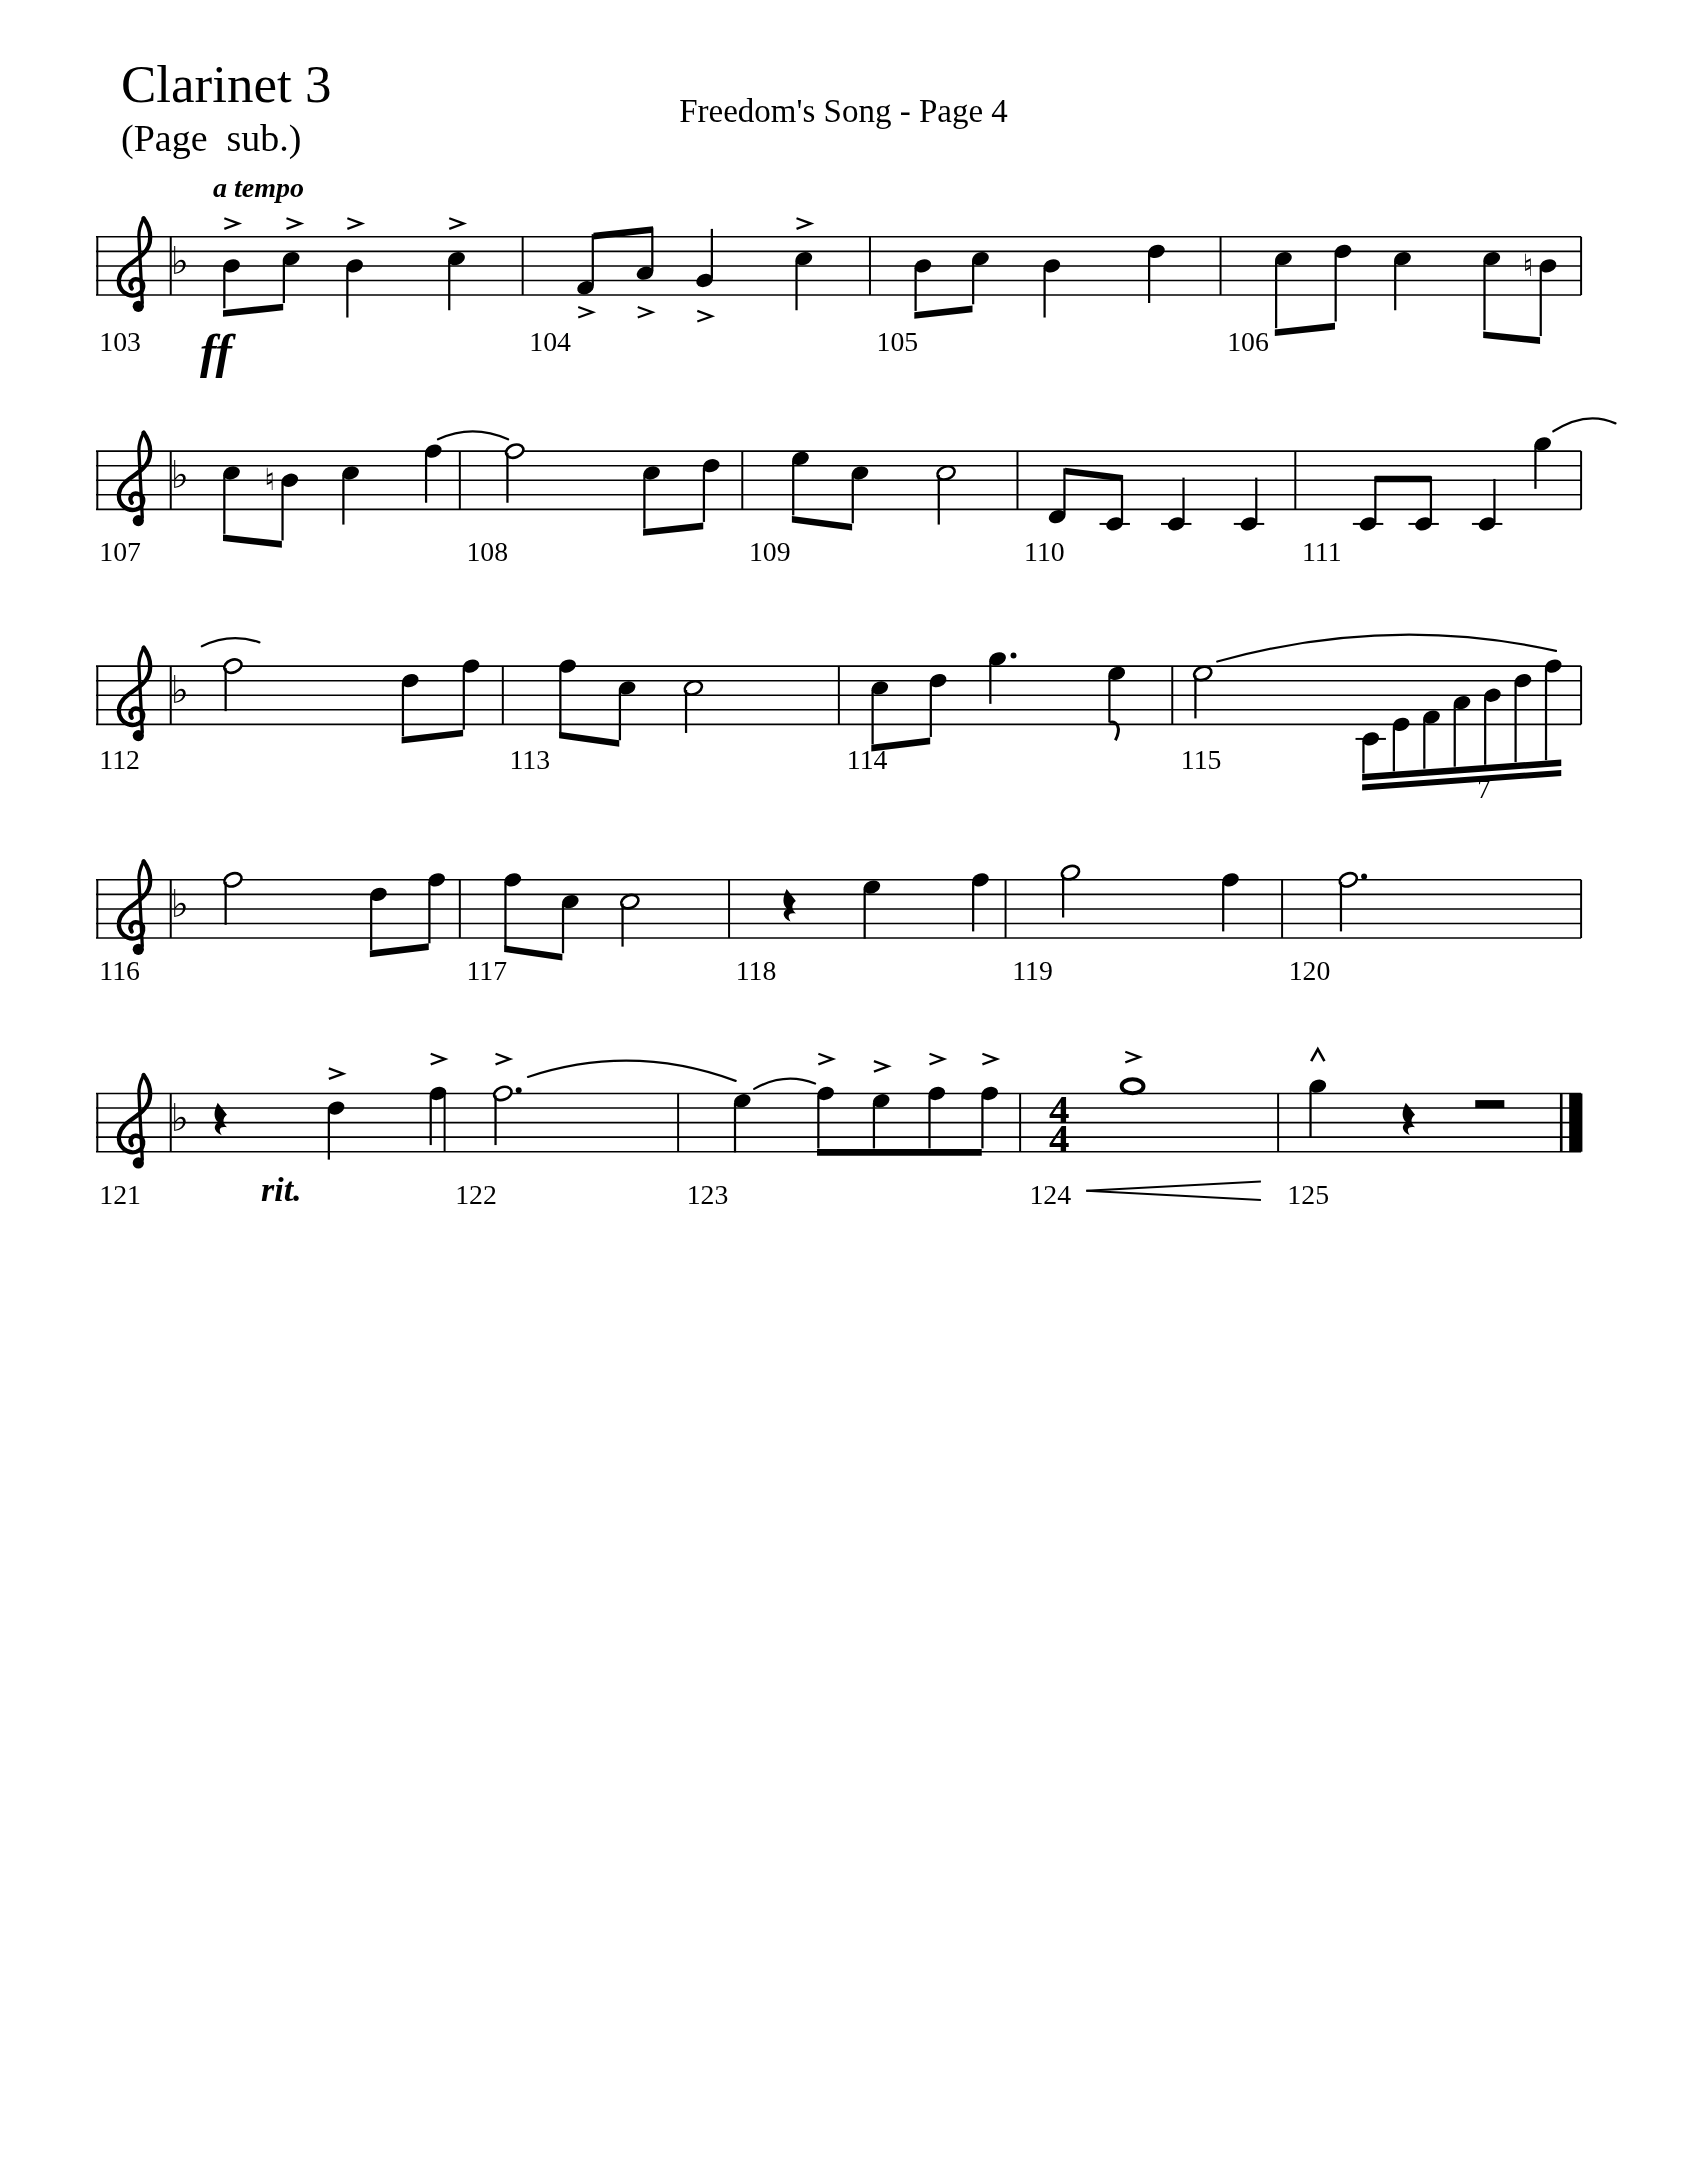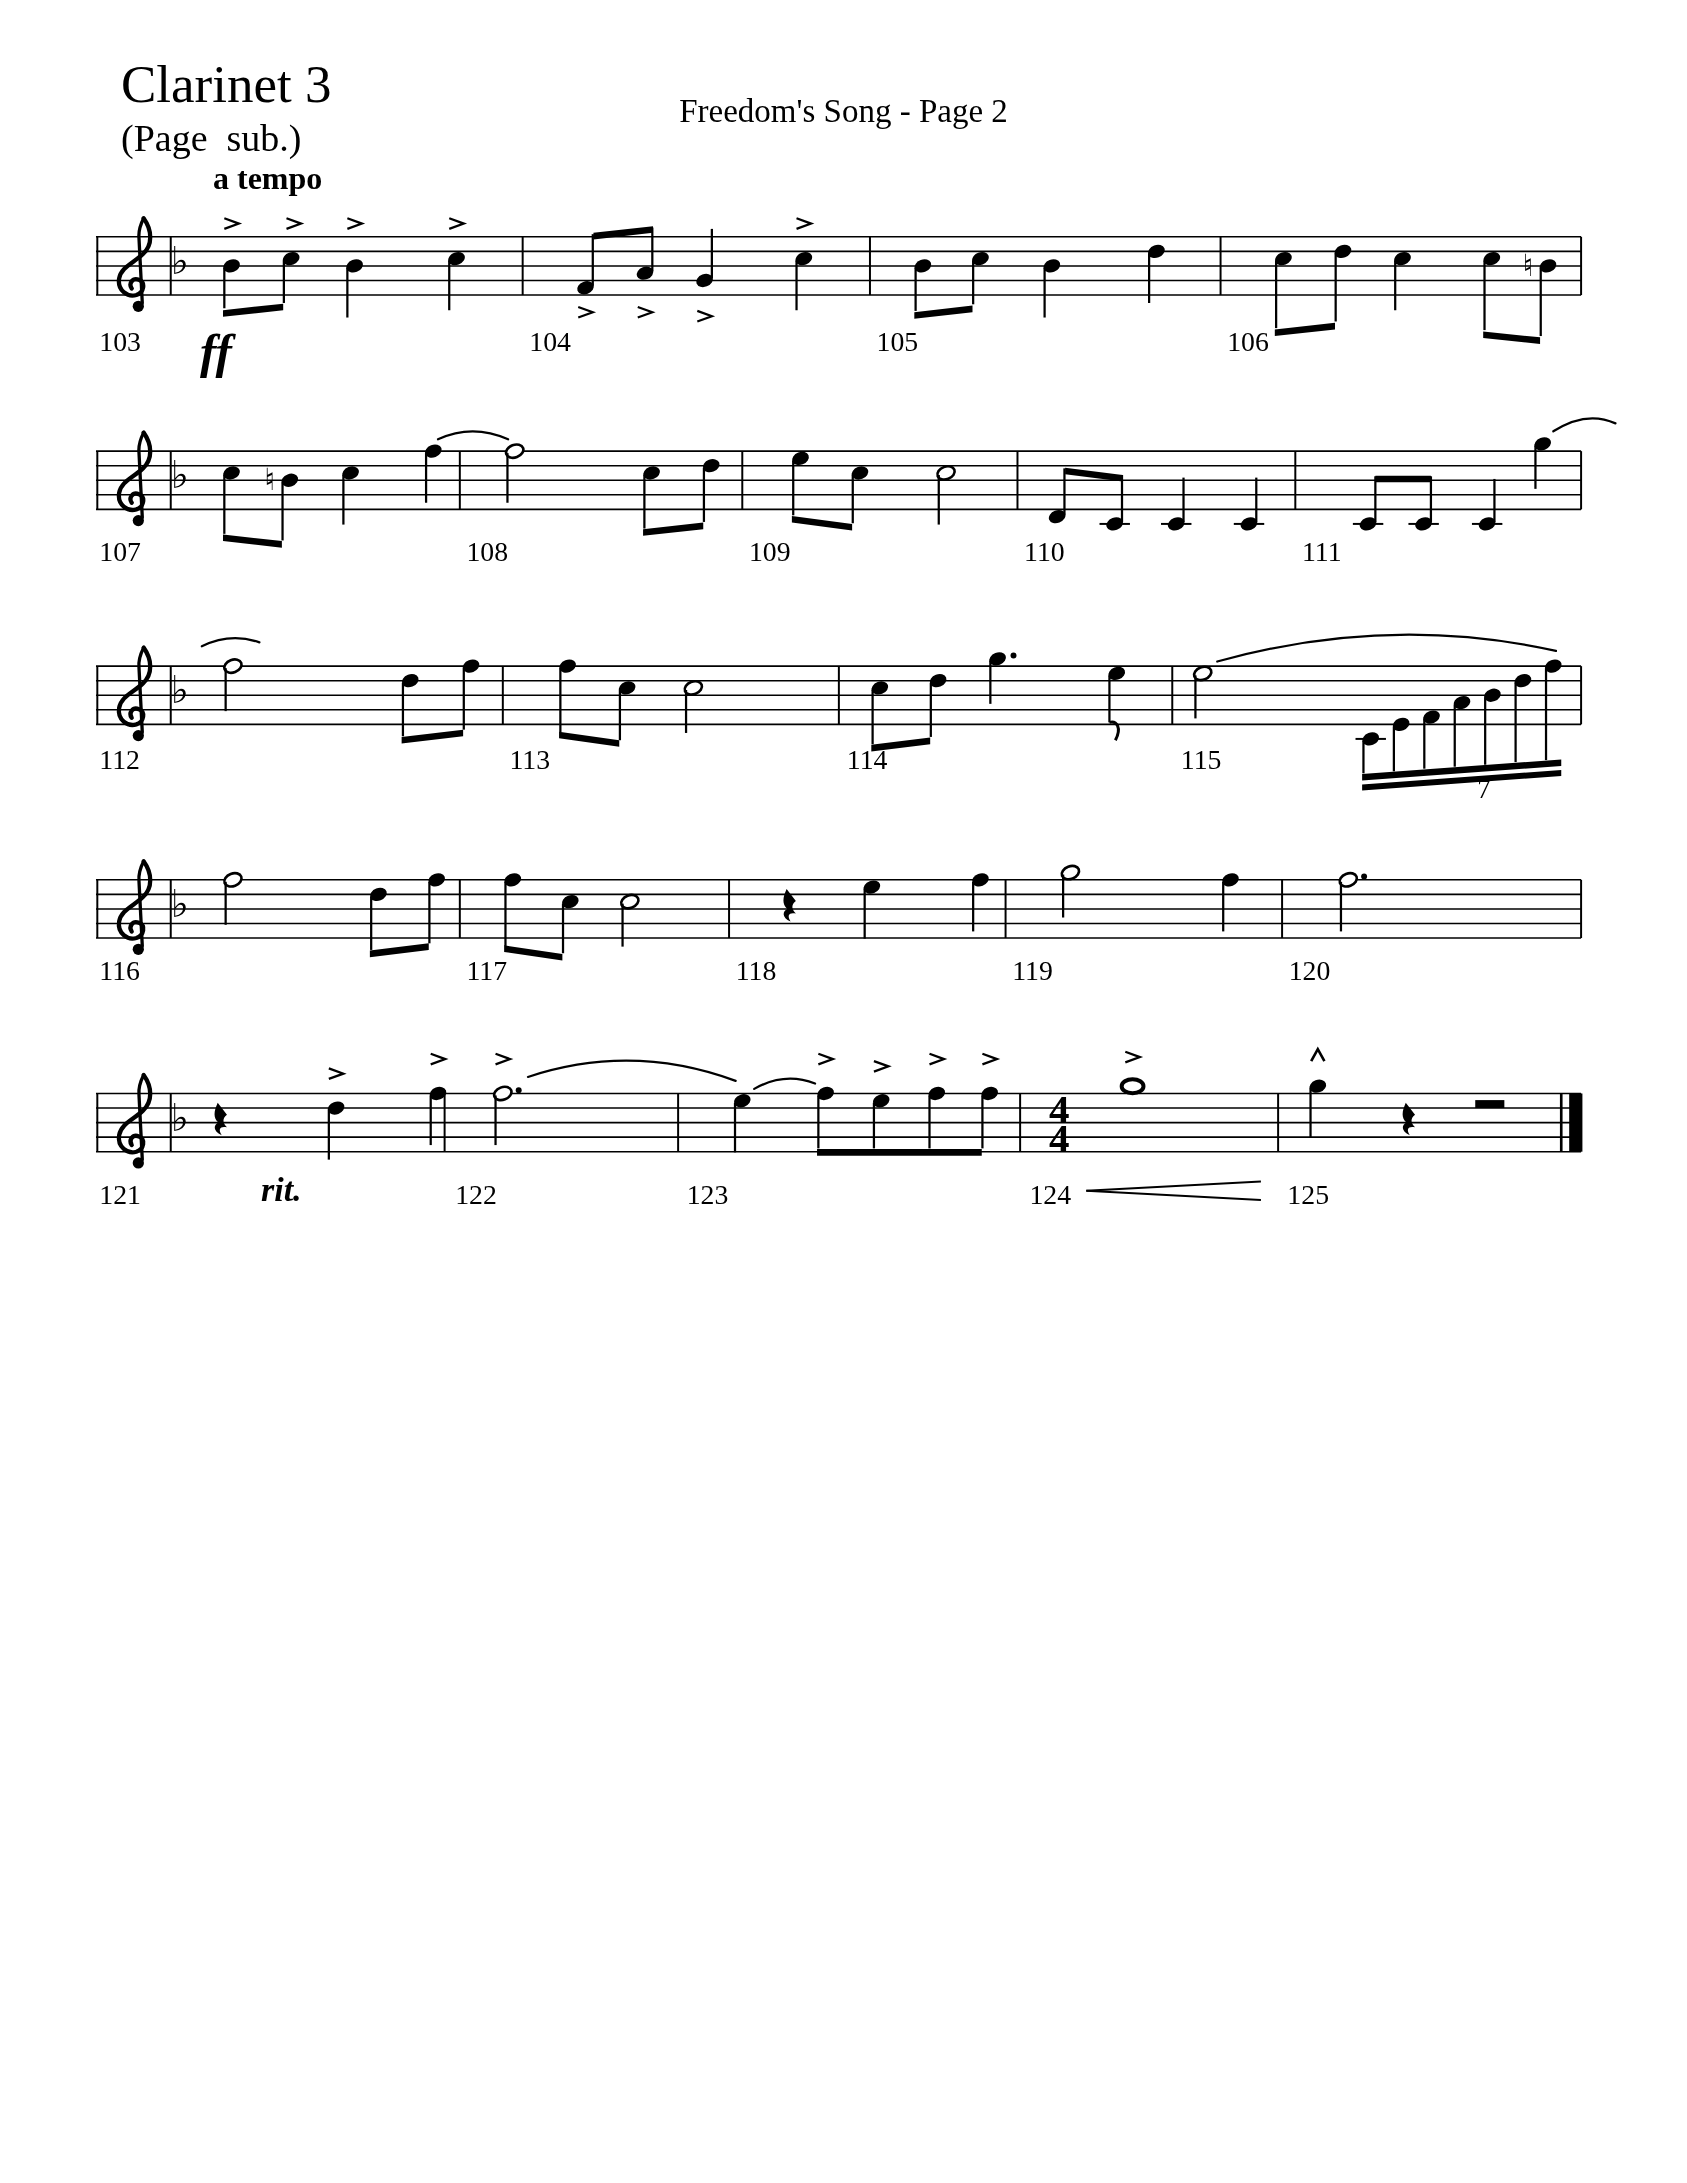--- a/index.html
+++ b/index.html
@@ -9,32 +9,32 @@
     background:#ffffff;
     font-family:"Liberation Serif","DejaVu Serif",serif;
     color:#000;
     overflow:hidden;
     padding-left:36px;
   }
   .abs{position:absolute;white-space:pre;}
   #part-name{left:121px;top:54px;font-size:53px;}
   #part-sub{left:121px;top:116px;font-size:38px;}
   #page-title{left:0;width:1687px;text-align:center;top:93px;font-size:33px;}
-  #a-tempo{left:213px;top:160px;font-size:32px;font-weight:bold;}
+  #a-tempo{left:213px;top:172px;font-size:28px;font-weight:bold;font-style:italic;}
   #ff-dyn{left:200px;top:323px;font-size:49px;font-weight:bold;font-style:italic;}
   #rit-mark{left:261px;top:1171px;font-size:34px;font-weight:bold;font-style:italic;text-align:right;}
   #score-svg{position:absolute;left:0;top:0;}
 </style>
 </head>
 <body>
 
 <div class="page">
   <div id="part-name" class="abs">Clarinet 3</div>
   <div id="part-sub" class="abs">(Page  sub.)</div>
-  <div id="page-title" class="abs">Freedom's Song - Page 2</div>
+  <div id="page-title" class="abs">Freedom's Song - Page 4</div>
   <div id="a-tempo" class="abs">a tempo</div>
   <div id="ff-dyn" class="abs">ff</div>
   <div id="rit-mark" class="abs">rit.</div>
   <svg id="score-svg" width="1687" height="2183" viewBox="0 0 2550 3300" xmlns="http://www.w3.org/2000/svg">
       <g>
         <g>
           <line x1="145" y1="358" x2="2390" y2="358" stroke="#000000" stroke-width="2.4"></line>
           <line x1="145" y1="380" x2="2390" y2="380" stroke="#000000" stroke-width="2.4"></line>
           <line x1="145" y1="402" x2="2390" y2="402" stroke="#000000" stroke-width="2.4"></line>
           <line x1="145" y1="424" x2="2390" y2="424" stroke="#000000" stroke-width="2.4"></line>

